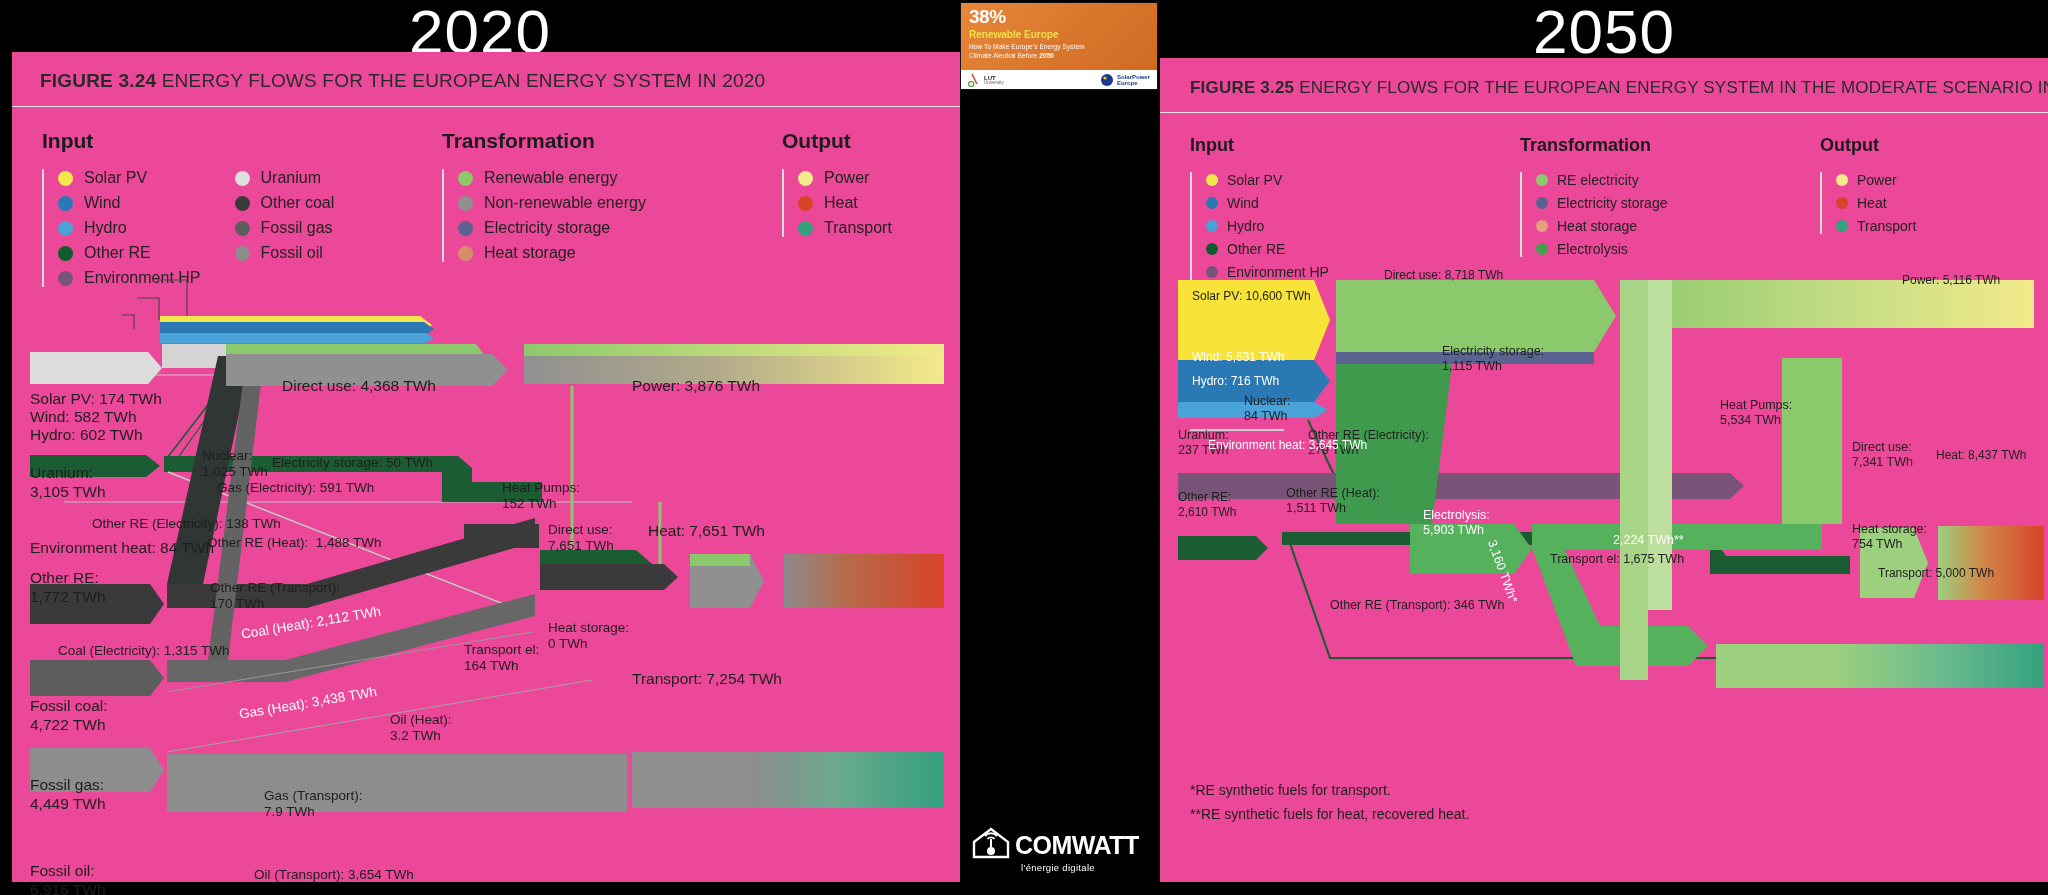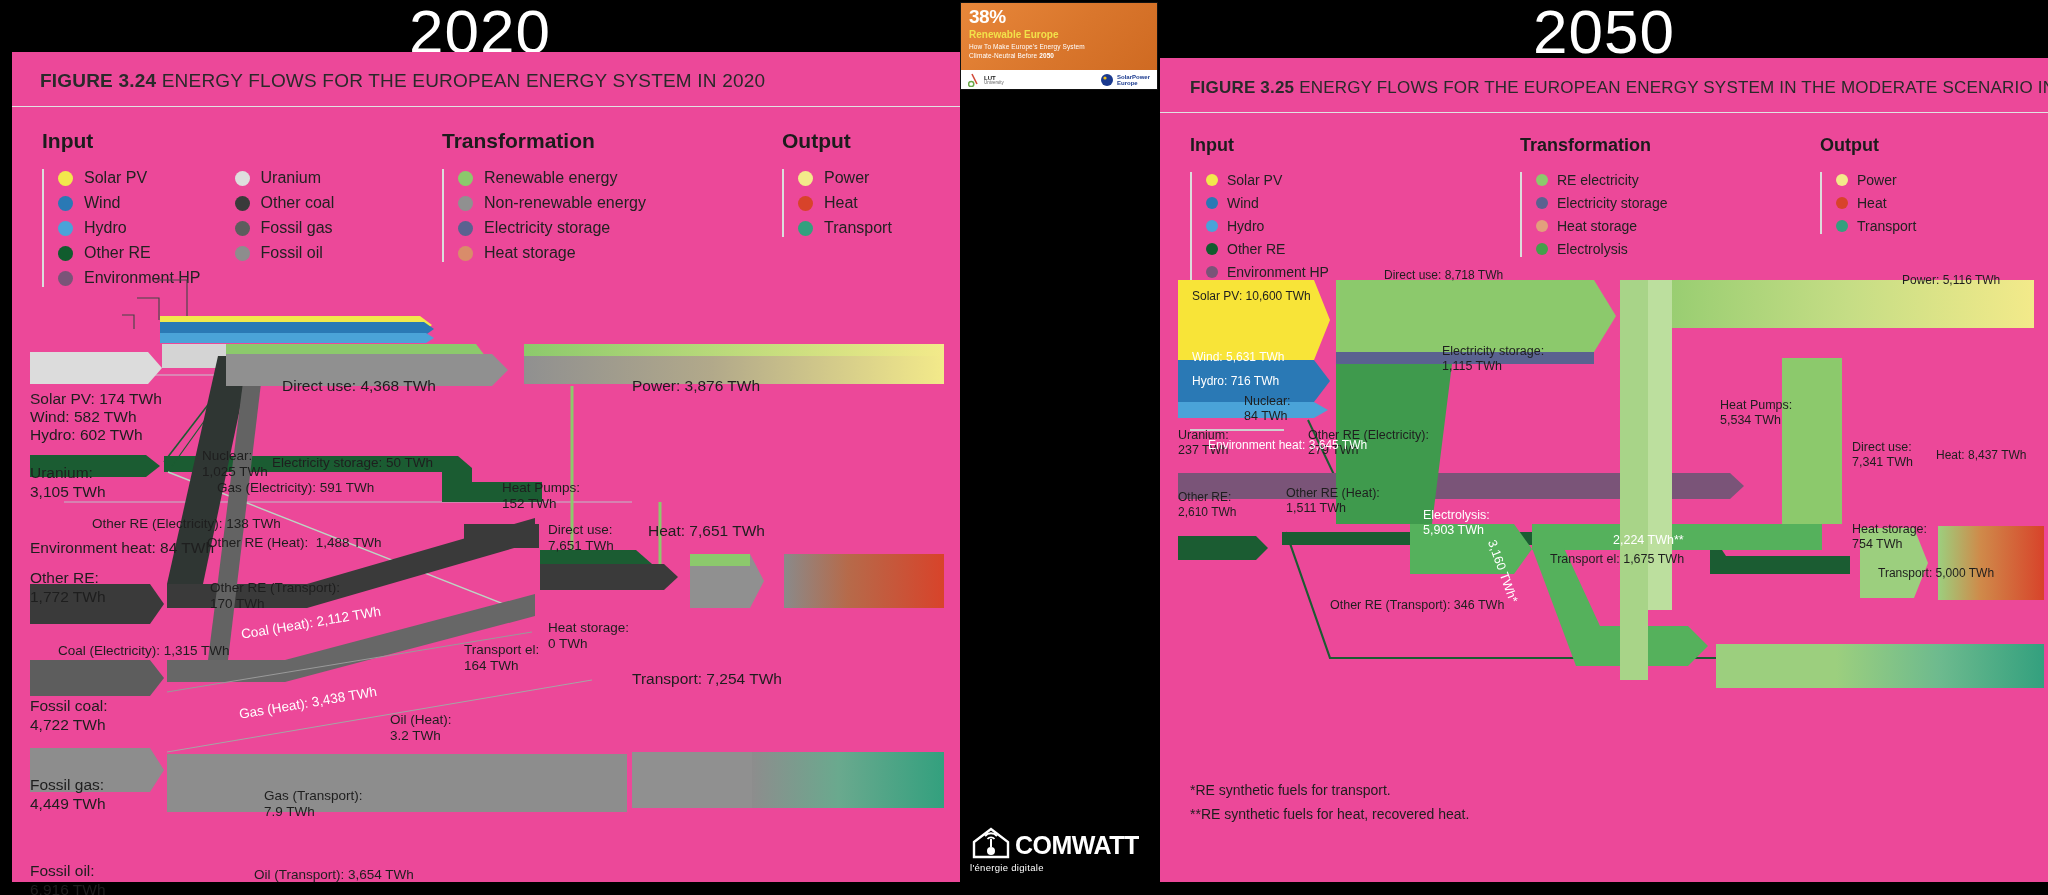--- a/index.html
+++ b/index.html
@@ -76,21 +76,21 @@
   #bk-sub1, #bk-sub2 { font-size:6.5px; margin-top:2.5px; letter-spacing:.1px; }
   #bk-sub2 b { font-weight:700; }
   #book-bot { height:20px; display:flex; align-items:center; justify-content:space-between; padding:0 7px; background:#fff; }
   .bk-logo { display:flex; align-items:center; gap:3px; }
   .bk-logo-txt { font-size:6px; font-weight:700; color:#222; line-height:1; }
   .bk-logo-txt i { display:block; font-style:normal; font-size:4.5px; font-weight:400; color:#666; }
 
   #comwatt { position:absolute; left:10px; bottom:22px; width:180px; color:#fff; }
   #cw-main { display:flex; align-items:flex-end; gap:3px; }
   #cw-name { font-size:25px; font-weight:700; letter-spacing:-.5px; font-family:"Liberation Sans", sans-serif; }
-  #cw-tag { font-size:9.5px; text-align:left; letter-spacing:.3px; margin-top:2px; padding-right:4px; }
+  #cw-tag { font-size:9.5px; text-align:center; letter-spacing:.3px; margin-top:2px; padding-right:4px; }
 </style>
 </head>
 <body>
 
 <div class="stage">
 
   <div class="year-title" id="year-left">2020</div>
   <div class="year-title" id="year-right">2050</div>
 
   <div class="panel" id="panel-2020">

